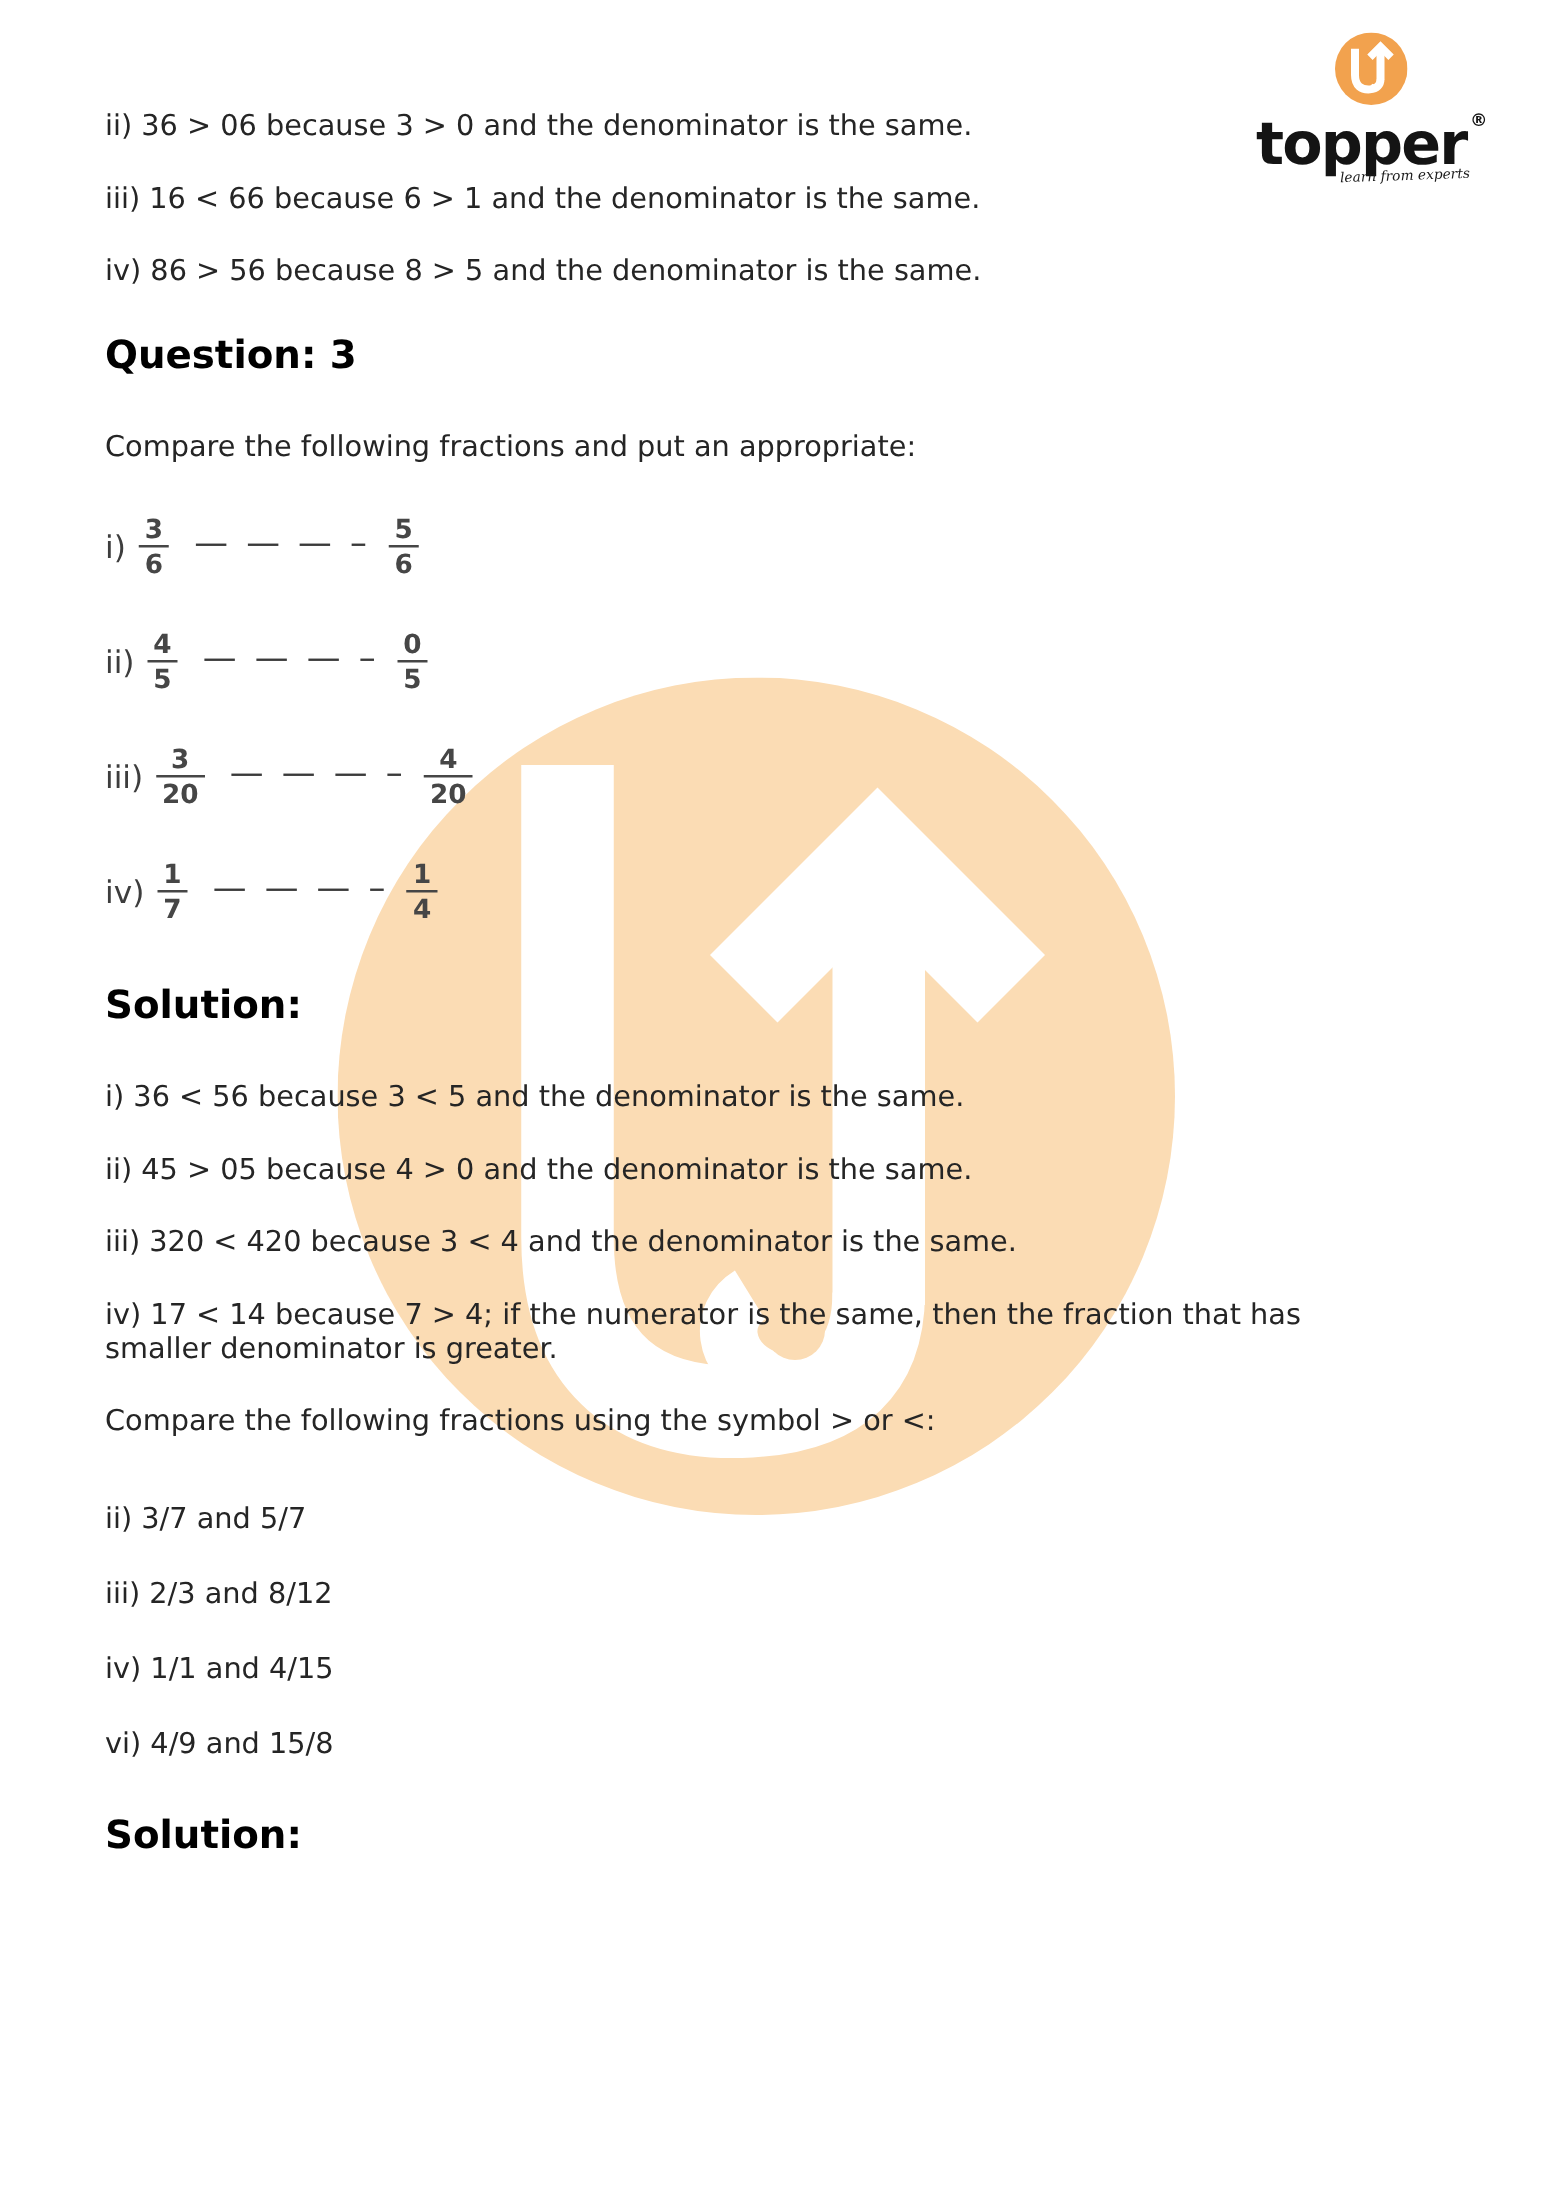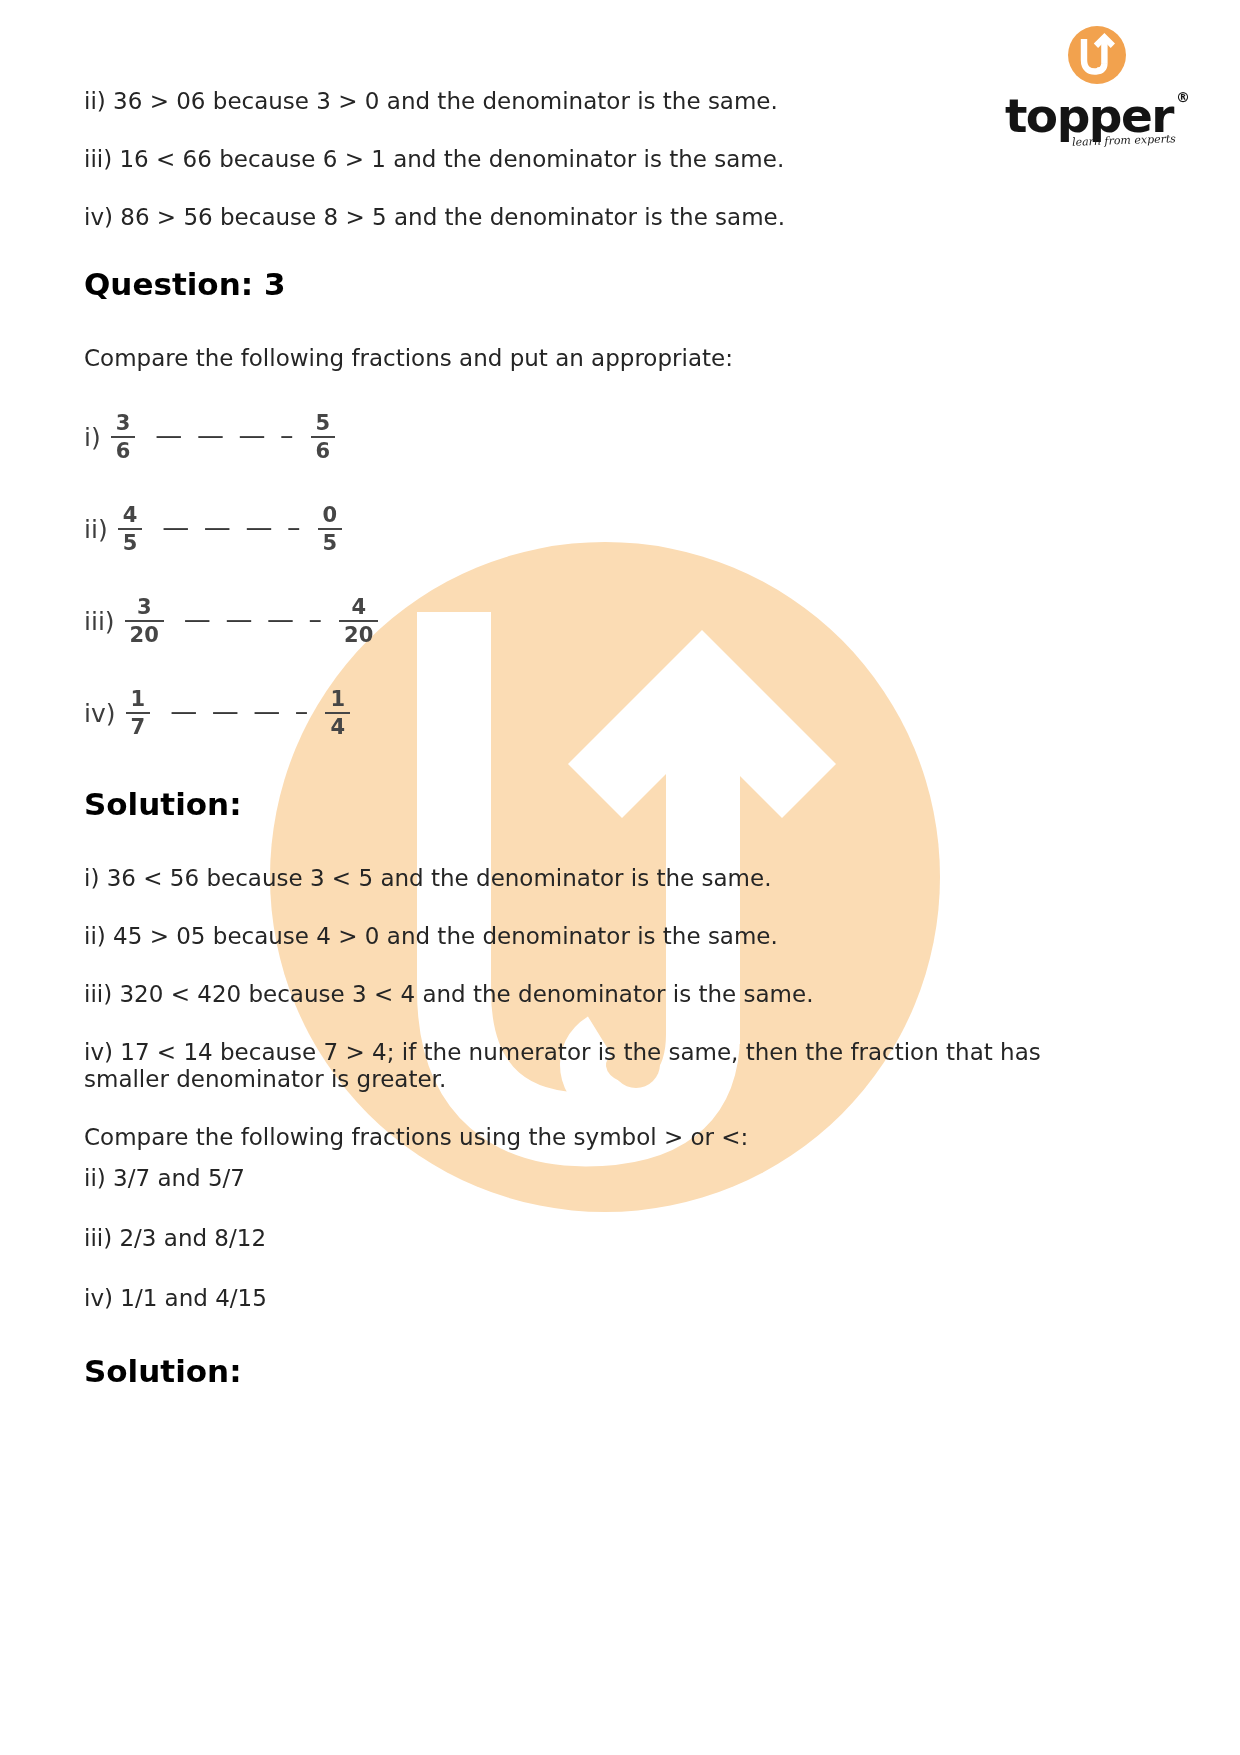--- a/index.html
+++ b/index.html
@@ -19,21 +19,21 @@
   .brand-tagline{font-family:"DejaVu Serif","Liberation Serif",serif;font-style:italic;
     font-size:11px;color:#1a1a1a;margin-top:-5px;margin-right:14px;transform:rotate(-2deg);}
   
   .content{position:relative;z-index:1;padding:88px 58px 0 84px;font-size:23px;}
   .content p{margin:0 0 31px 0;line-height:27px;}
   h2{font-size:31px;line-height:33px;margin:37px 0 44px 0;color:#000;font-weight:700;}
   h2.q4{margin-top:55px;margin-bottom:31px;}
   h2.sol1{margin-top:47px;}
   h2.sol2{margin-top:43px;margin-bottom:0;}
   p.prompt{margin-bottom:37px;}
-  p.prompt2{margin-bottom:14px;}
+  p.prompt2{margin-bottom:51px;}
   p.wide{max-width:1015px;}
   p.q4item{margin-bottom:33px;white-space:pre-wrap;}
   
   .frac-row{height:56px;margin:0 0 36px 0;display:flex;align-items:center;gap:10px;}
   .frac-label{font-size:25px;color:#3d3d3d;}
   .frac{display:inline-flex;flex-direction:column;align-items:center;line-height:22px;
     font-size:21px;font-weight:700;color:#464646;}
   .frac .num{padding:0 5px 2px 5px;}
   .frac .den{border-top:2.5px solid #464646;padding:2px 5px 0 5px;}
   .dashes{font-size:27px;color:#3a3a3a;letter-spacing:3px;margin:0 4px 6px 10px;white-space:nowrap;}
@@ -138,16 +138,17 @@
   <h2 class="sol1">Solution:</h2>
   <p>i) 36 &lt; 56 because 3 &lt; 5 and the denominator is the same.</p>
   <p>ii) 45 &gt; 05 because 4 &gt; 0 and the denominator is the same.</p>
   <p>iii) 320 &lt; 420 because 3 &lt; 4 and the denominator is the same.</p>
   <p class="wide">iv) 17 &lt; 14 because 7 &gt; 4; if the numerator is the same, then the fraction that has smaller denominator is greater.</p>
 
   <p class="prompt2">Compare the following fractions using the symbol &gt; or &lt;:</p>
   <p class="q4item">ii) 3/7 and 5/7</p>
   <p class="q4item">iii) 2/3 and 8/12</p>
   <p class="q4item">iv) 1/1 and 4/15</p>
+  <p class="q4item">vi) 4/9 and 15/8</p>
 
   <h2 class="sol2">Solution:</h2>
 
 </main>
 
 </body></html>

